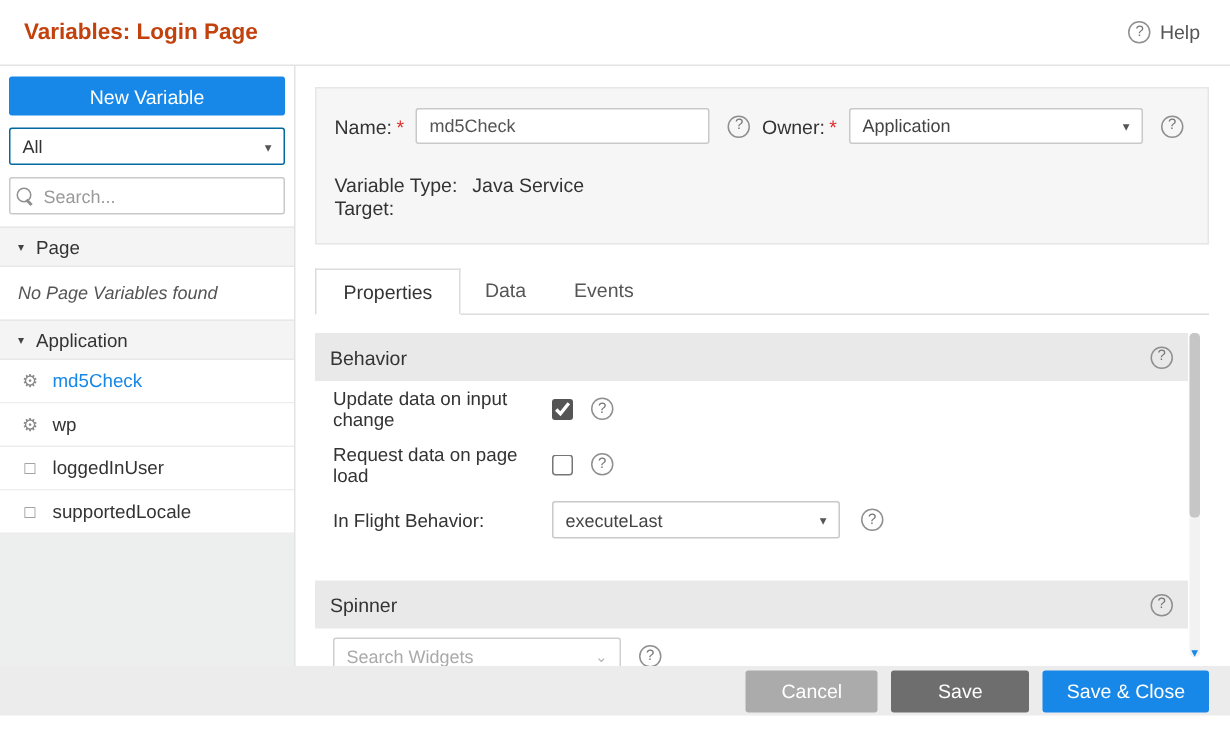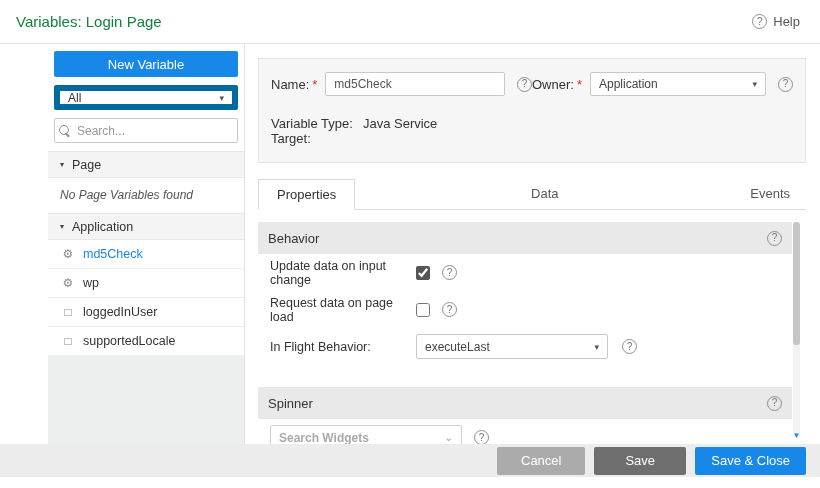--- a/index.html
+++ b/index.html
@@ -12,47 +12,47 @@
   }
   .app { width: 820px; height: 488px; display: flex; flex-direction: column; }
 
   
   .topbar {
     flex: 0 0 44px; height: 44px;
     display: flex; align-items: center; justify-content: space-between;
     padding: 0 20px 0 16px;
     border-bottom: 1px solid #e3e3e3; background: #fff;
   }
-  .page-title { font-size: 15px; font-weight: 400; color: #15803d; }
+  .page-title { font-size: 15px; font-weight: 700; color: #c2410c; }
   .help-btn { display: flex; align-items: center; gap: 6px; color: #555; font-size: 13px; cursor: pointer; }
   .qmark {
     width: 15px; height: 15px; flex: 0 0 15px;
     border: 1px solid #8f8f8f; border-radius: 50%;
     display: inline-flex; align-items: center; justify-content: center;
     font-size: 10px; color: #777; line-height: 1; background: transparent;
   }
 
   
   .body { flex: 1; display: flex; min-height: 0; }
 
   
   .sidebar {
     flex: 0 0 197px; width: 197px;
     border-right: 1px solid #e3e3e3;
-    display: flex; flex-direction: column; background: #fff; margin-left: 48px;
+    display: flex; flex-direction: column; background: #fff;
   }
   .btn-new {
     margin: 7px 6px 0 6px; height: 26px;
     background: var(--accent, #1787e8); color: #fff;
     border: none; border-radius: 2px;
     font-size: 13px; font-family: inherit; cursor: pointer;
   }
   .filter {
     margin: 8px 6px 0 6px; height: 25px;
-    border: 6px solid #0369a1; border-radius: 2px; background: #fff;
+    border: 1px solid #0369a1; border-radius: 2px; background: #fff;
     display: flex; align-items: center; justify-content: space-between;
     padding: 0 8px; font-size: 12px; color: #333; cursor: pointer;
   }
   .chev { font-size: 9px; color: #555; }
   .searchbox {
     margin: 8px 6px 8px 6px; height: 25px;
     border: 1px solid #c9c9c9; border-radius: 2px; background: #fff;
     display: flex; align-items: center; gap: 6px; padding: 0 4px;
   }
   .searchbox input {
@@ -109,21 +109,21 @@
     width: 196px; height: 24px;
     border: 1px solid #c9c9c9; border-radius: 2px; background: #fff;
     display: flex; align-items: center; justify-content: space-between;
     padding: 0 8px; font-size: 12px; color: #444; cursor: pointer;
   }
   .fcol .qmark { margin-left: 12px; }
   .slabel { font-size: 13px; color: #333; }
   .svalue { font-size: 13px; color: #333; margin-left: 10px; }
 
   
-  .tabs { margin-top: 16px; border-bottom: 1px solid #dcdcdc; display: flex; justify-content: space-between; }
+  .tabs { margin-top: 16px; border-bottom: 1px solid #dcdcdc; display: flex; }
   .tab { padding: 7px 16px; font-size: 13px; color: #555; cursor: pointer; }
   .tab.active {
     background: #fff; color: #333;
     border: 1px solid #dcdcdc; border-bottom: 1px solid #fff;
     margin-bottom: -1px; padding: 7px 18px;
   }
 
   
   .props { position: relative; flex: 1; margin-top: 12px; padding-right: 14px; overflow: hidden; }
   .band {
@@ -142,21 +142,21 @@
     width: 192px; height: 25px;
     border: 1px solid #c9c9c9; border-radius: 2px; background: #fff;
     display: flex; align-items: center; justify-content: space-between;
     padding: 0 8px; font-size: 12px; color: #444; cursor: pointer;
   }
   .pselect + .qmark { margin-left: 14px; }
   .combo {
     width: 192px; height: 25px;
     border: 1px solid #cfcfcf; border-radius: 2px; background: #fff;
     display: flex; align-items: center; justify-content: space-between;
-    padding: 0 8px; cursor: text; font-weight: bold;
+    padding: 0 8px; cursor: text;
   }
   .combo .ph { font-size: 12px; color: #aaa; }
   .combo .cchev { color: #b5b5b5; font-size: 10px; }
 
   
   .vscroll { position: absolute; right: 6px; top: 0; bottom: 6px; width: 7px; background: #f2f2f2; border-radius: 3px; }
   .vthumb { position: absolute; top: 0; left: 0; right: 0; height: 57%; background: #c6c6c6; border-radius: 3px; cursor: pointer; }
   .sarrow {
     position: absolute; bottom: -2px; left: 50%; transform: translateX(-50%);
     color: var(--accent, #1787e8); font-size: 9px; line-height: 9px; cursor: pointer;

